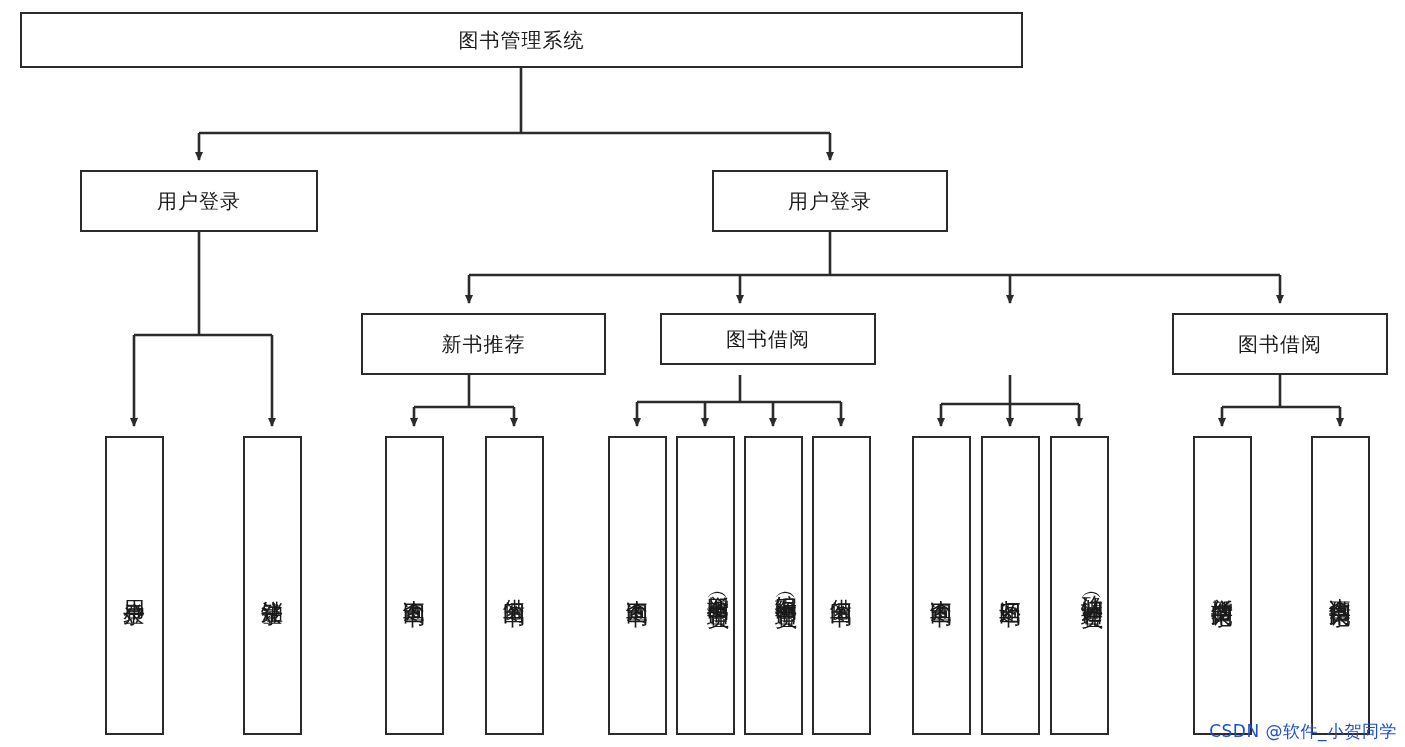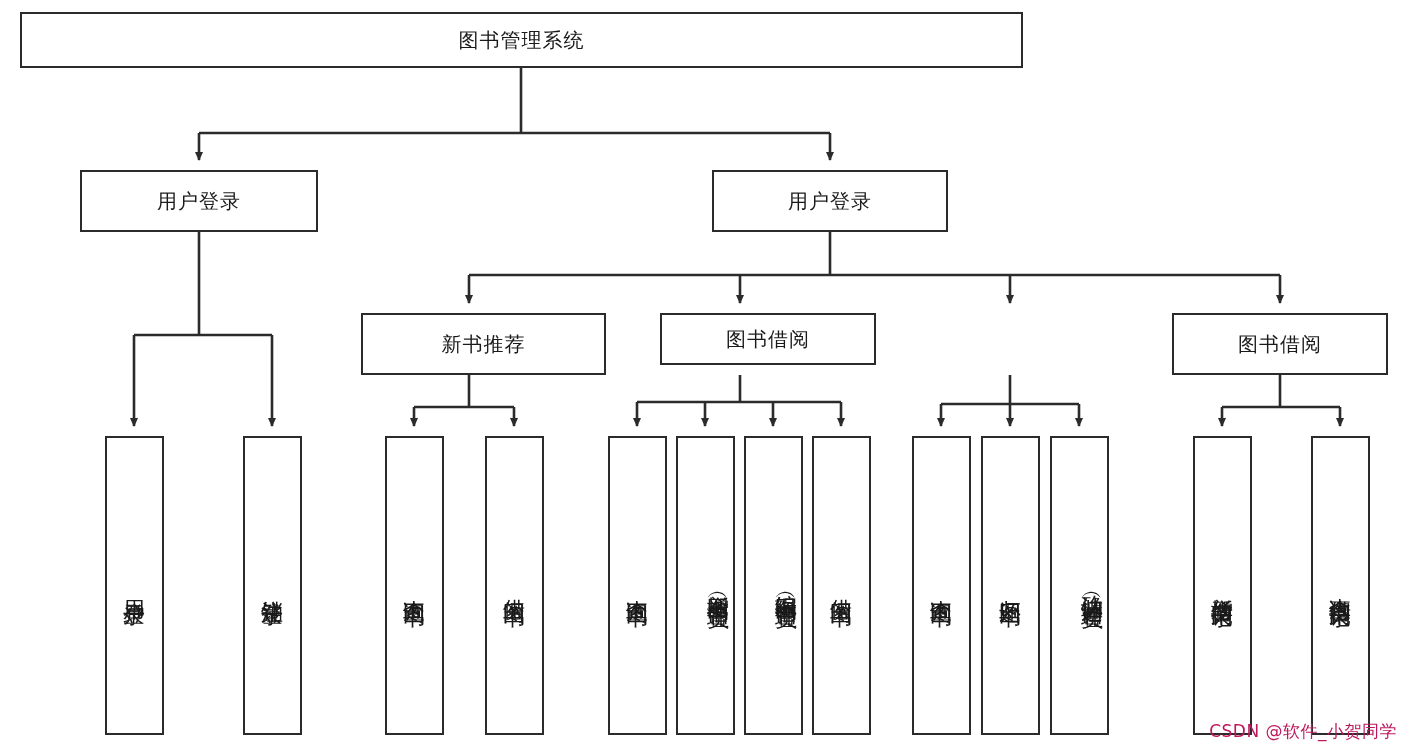--- a/index.html
+++ b/index.html
@@ -53,21 +53,21 @@
     top: 0;
     width: 1405px;
     height: 747px;
     pointer-events: none;
   }
   #watermark {
     position: absolute;
     right: 8px;
     bottom: 4px;
     font-size: 17px;
-    color: #be185d;
+    color: #1d4ed8;
     letter-spacing: 0.5px;
     white-space: nowrap;
   }
 </style>
 </head>
 <body>
 
 <div id="canvas">
 
   <svg id="edges" viewBox="0 0 1405 747" xmlns="http://www.w3.org/2000/svg">

